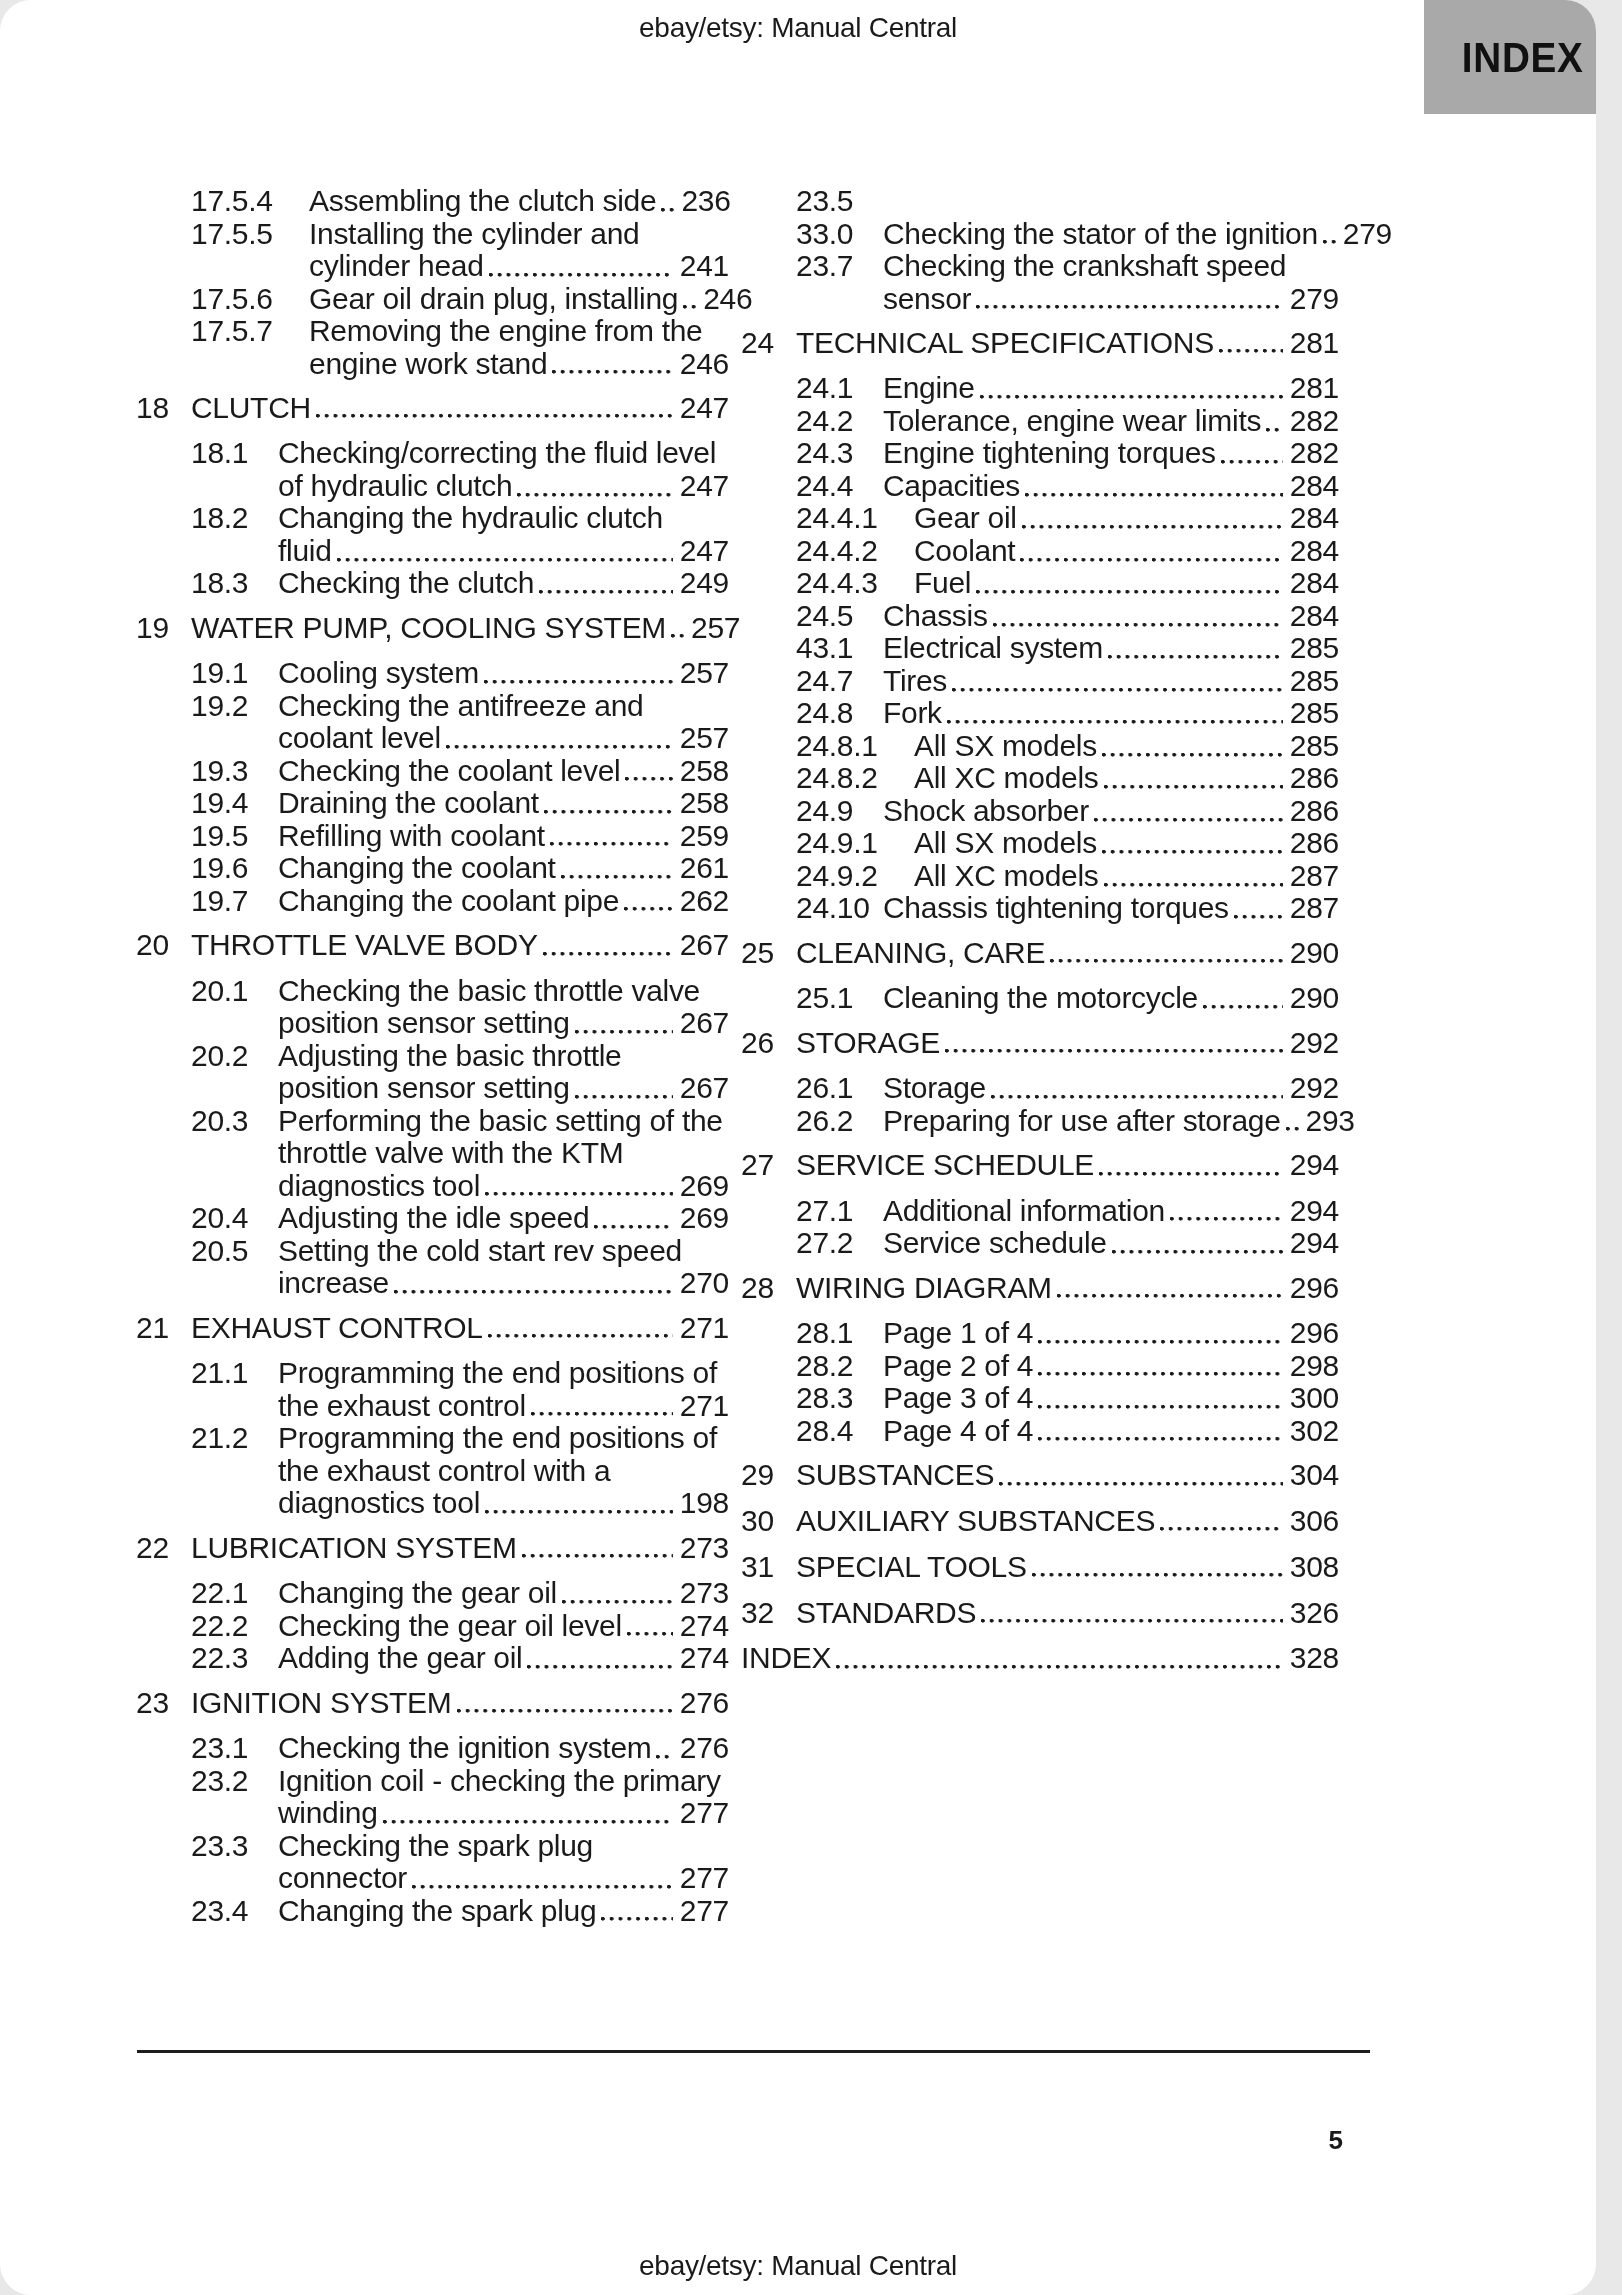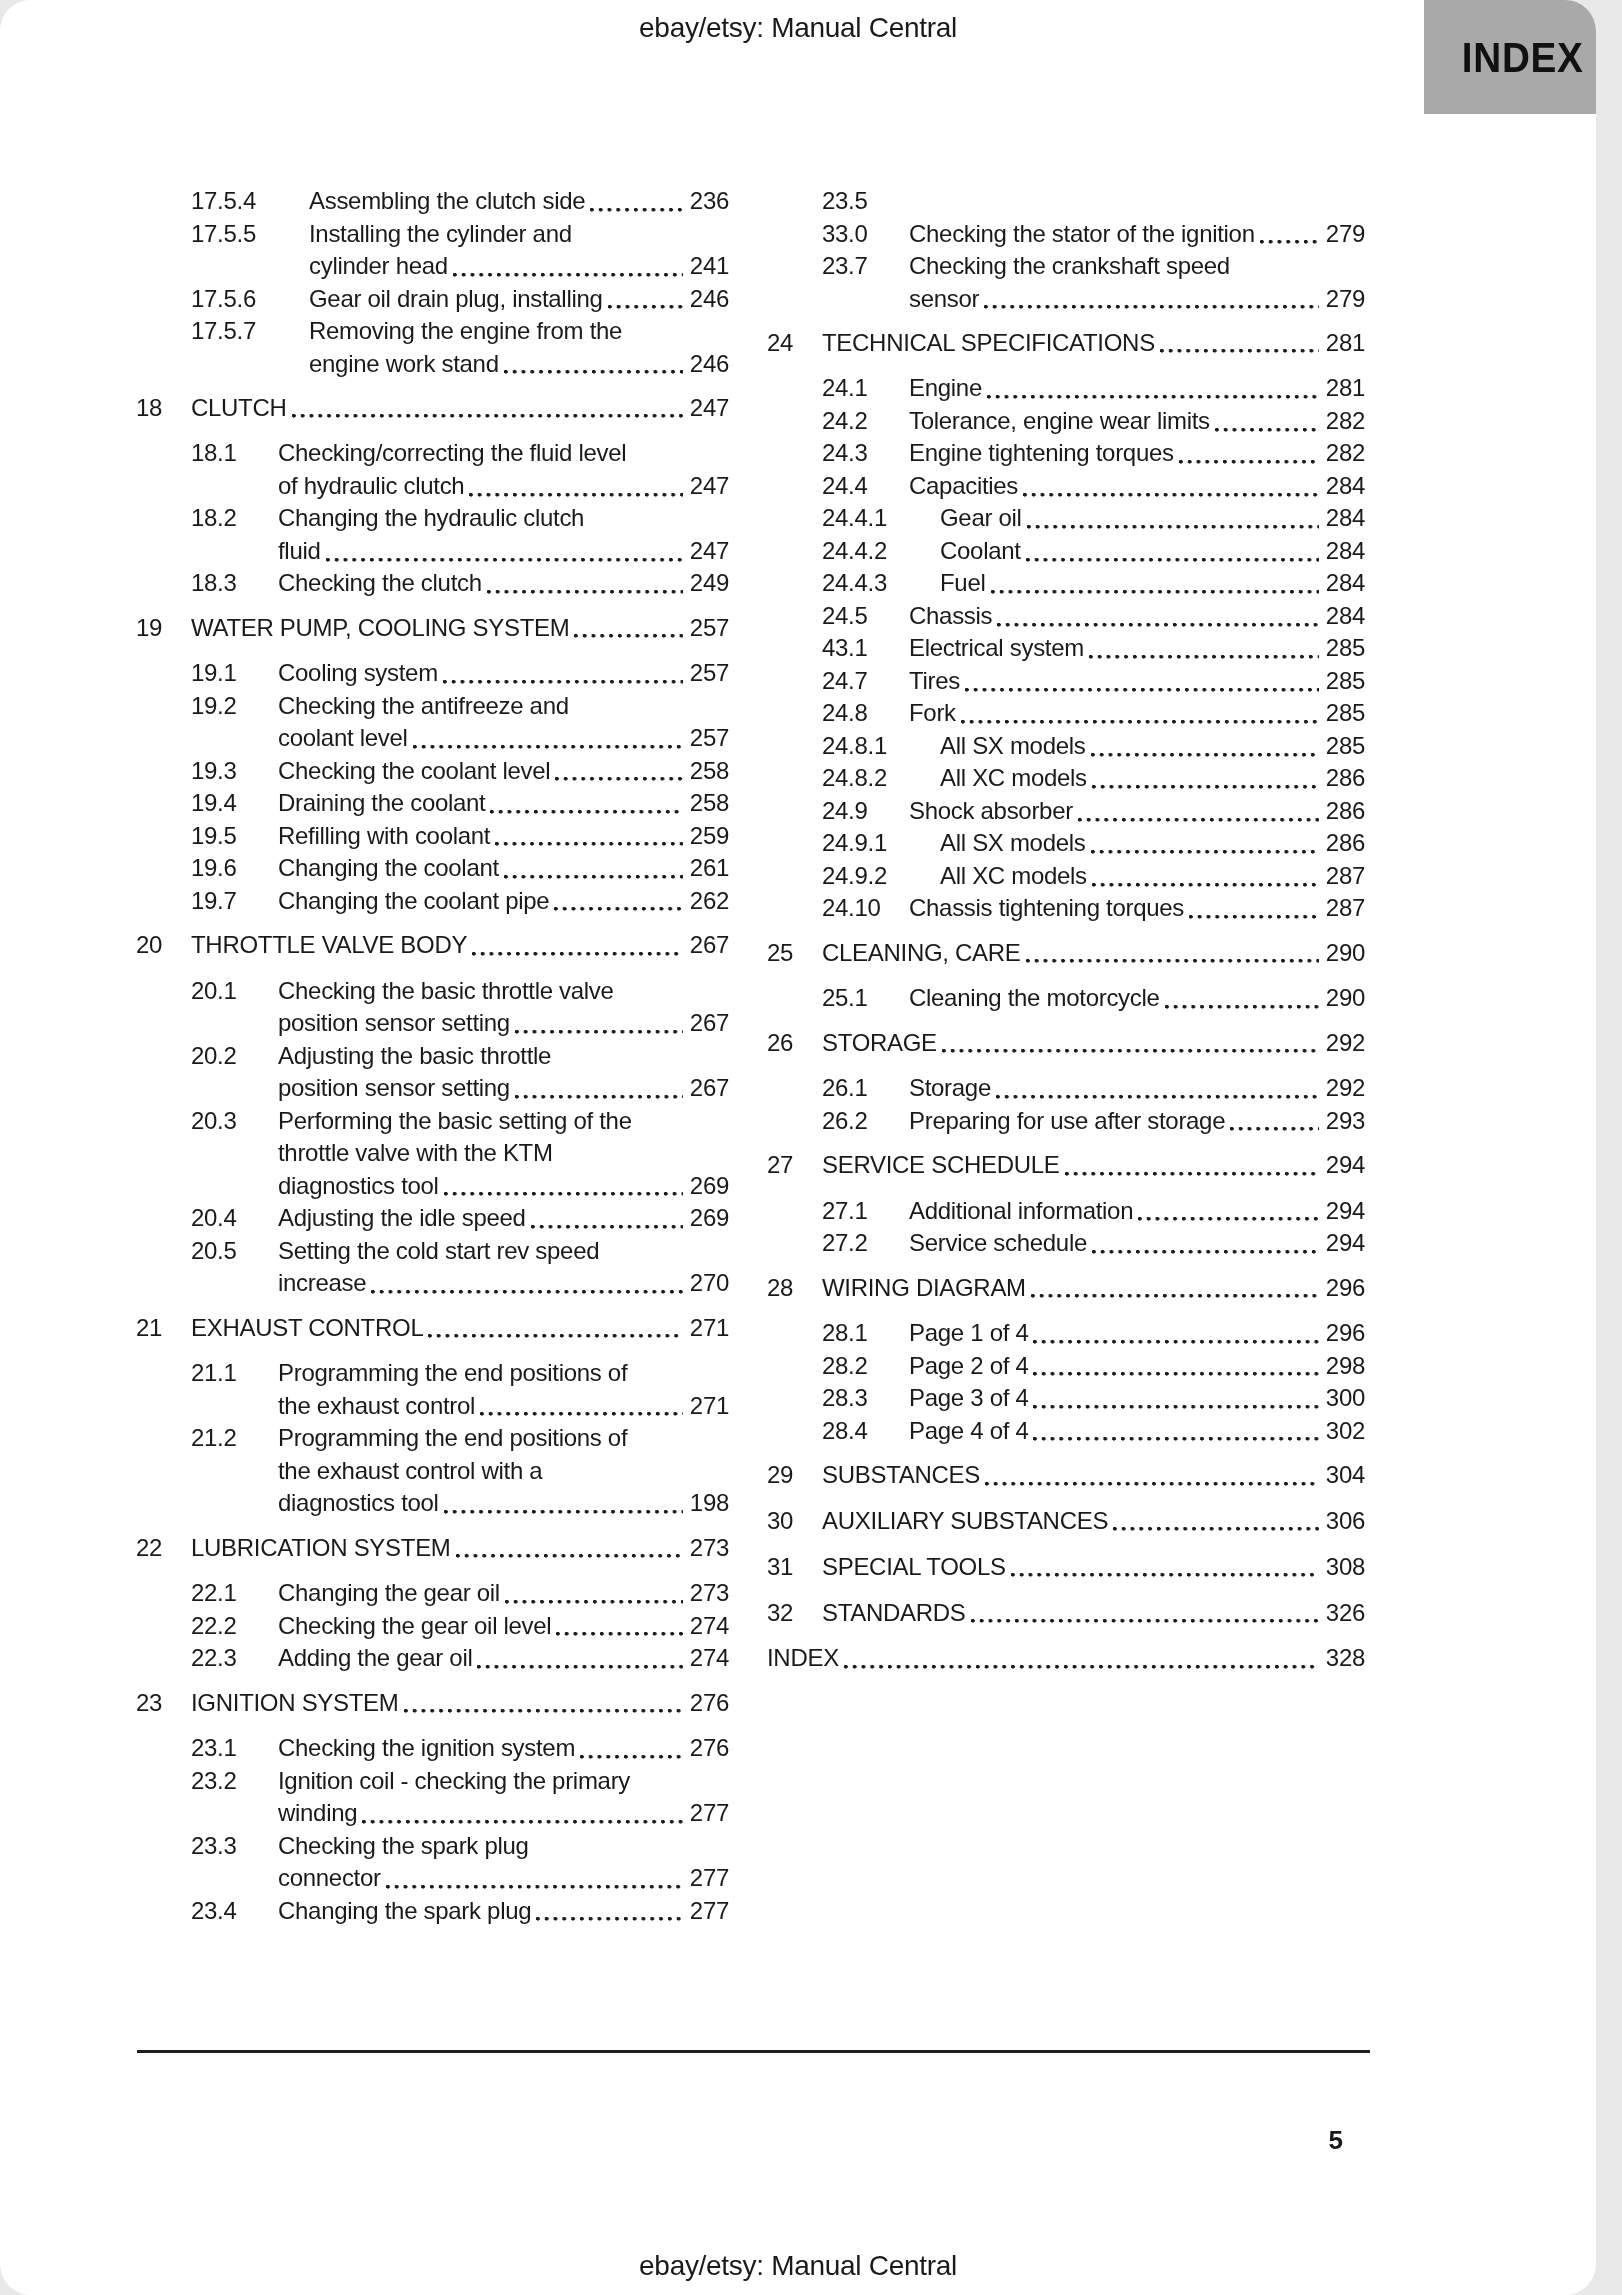--- a/index.html
+++ b/index.html
@@ -14,23 +14,23 @@
   }
   .index-badge{
     position:absolute;top:0;left:1424px;width:198px;height:114px;
     display:flex;align-items:center;justify-content:center;
   }
   .index-badge .badge-label{
     font-size:43px;font-weight:bold;letter-spacing:0.8px;transform:scaleX(0.9);
     color:#111;
   }
   
-  .toc-col{position:absolute;top:185px;font-size:24px;line-height:32.5px;letter-spacing:-0.3px;}
+  .toc-col{position:absolute;top:185px;font-size:30px;line-height:32.5px;letter-spacing:-0.3px;}
   #col-left{left:136px;width:593px;}
-  #col-right{left:767px;width:598px;}
+  #col-right{left:741px;width:598px;}
   .entry{display:flex;align-items:flex-start;}
   .entry .num{flex:0 0 auto;white-space:nowrap;}
   .entry .body{flex:1 1 auto;min-width:0;}
   .lvl-section,.lvl-plain{margin:11.7px 0 13.3px 0;justify-content:flex-end;}
   .lvl-section .num{width:55px;}
   .lvl-plain .num{width:0;}
   .lvl-sub,.lvl-subsub{padding-left:55px;}
   .lvl-sub .num{width:87px;}
   .lvl-subsub .num{width:118px;}
   .line{white-space:nowrap;}

